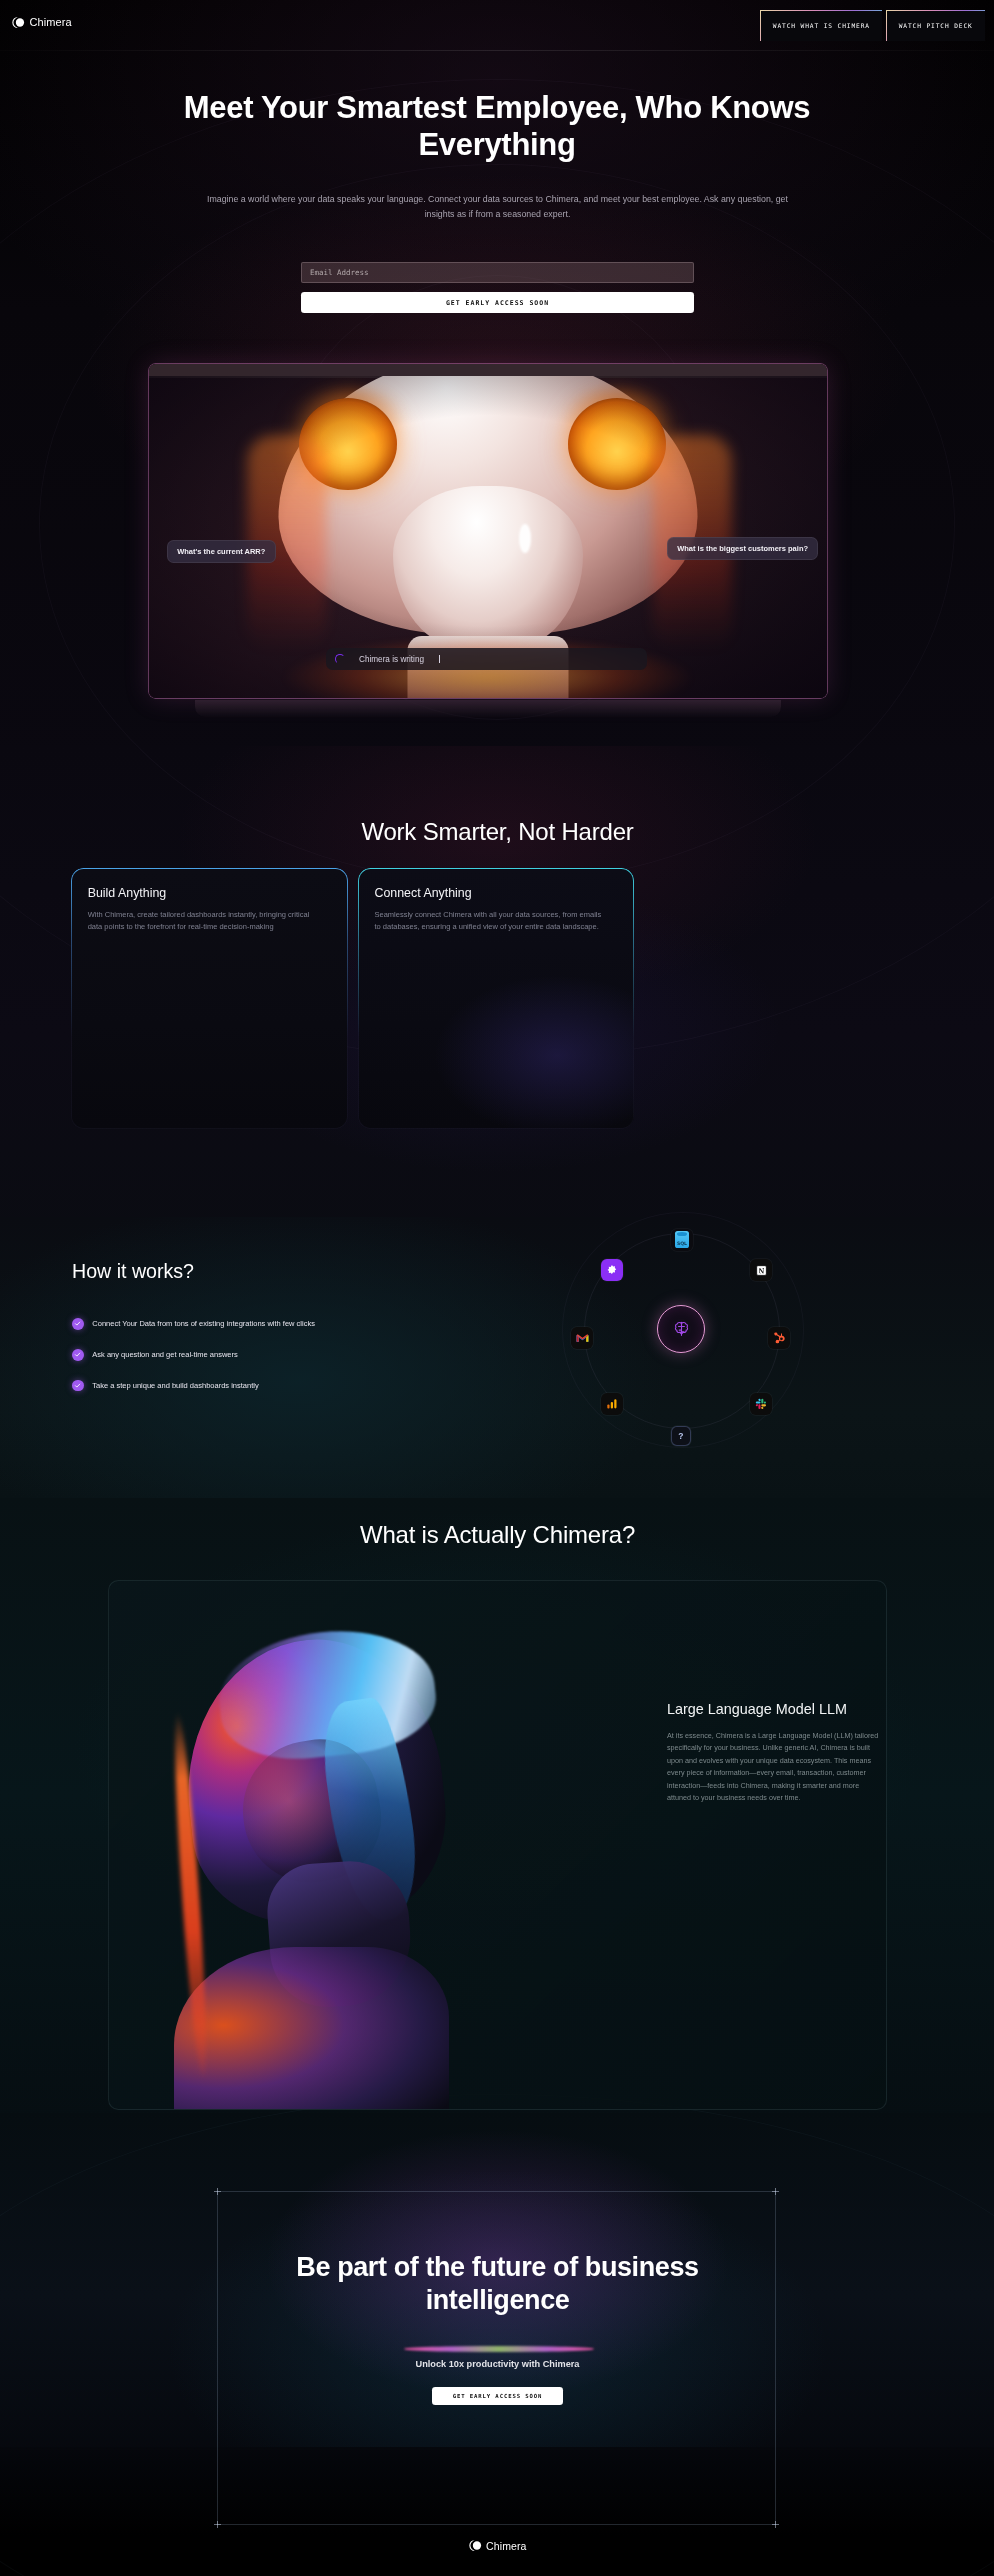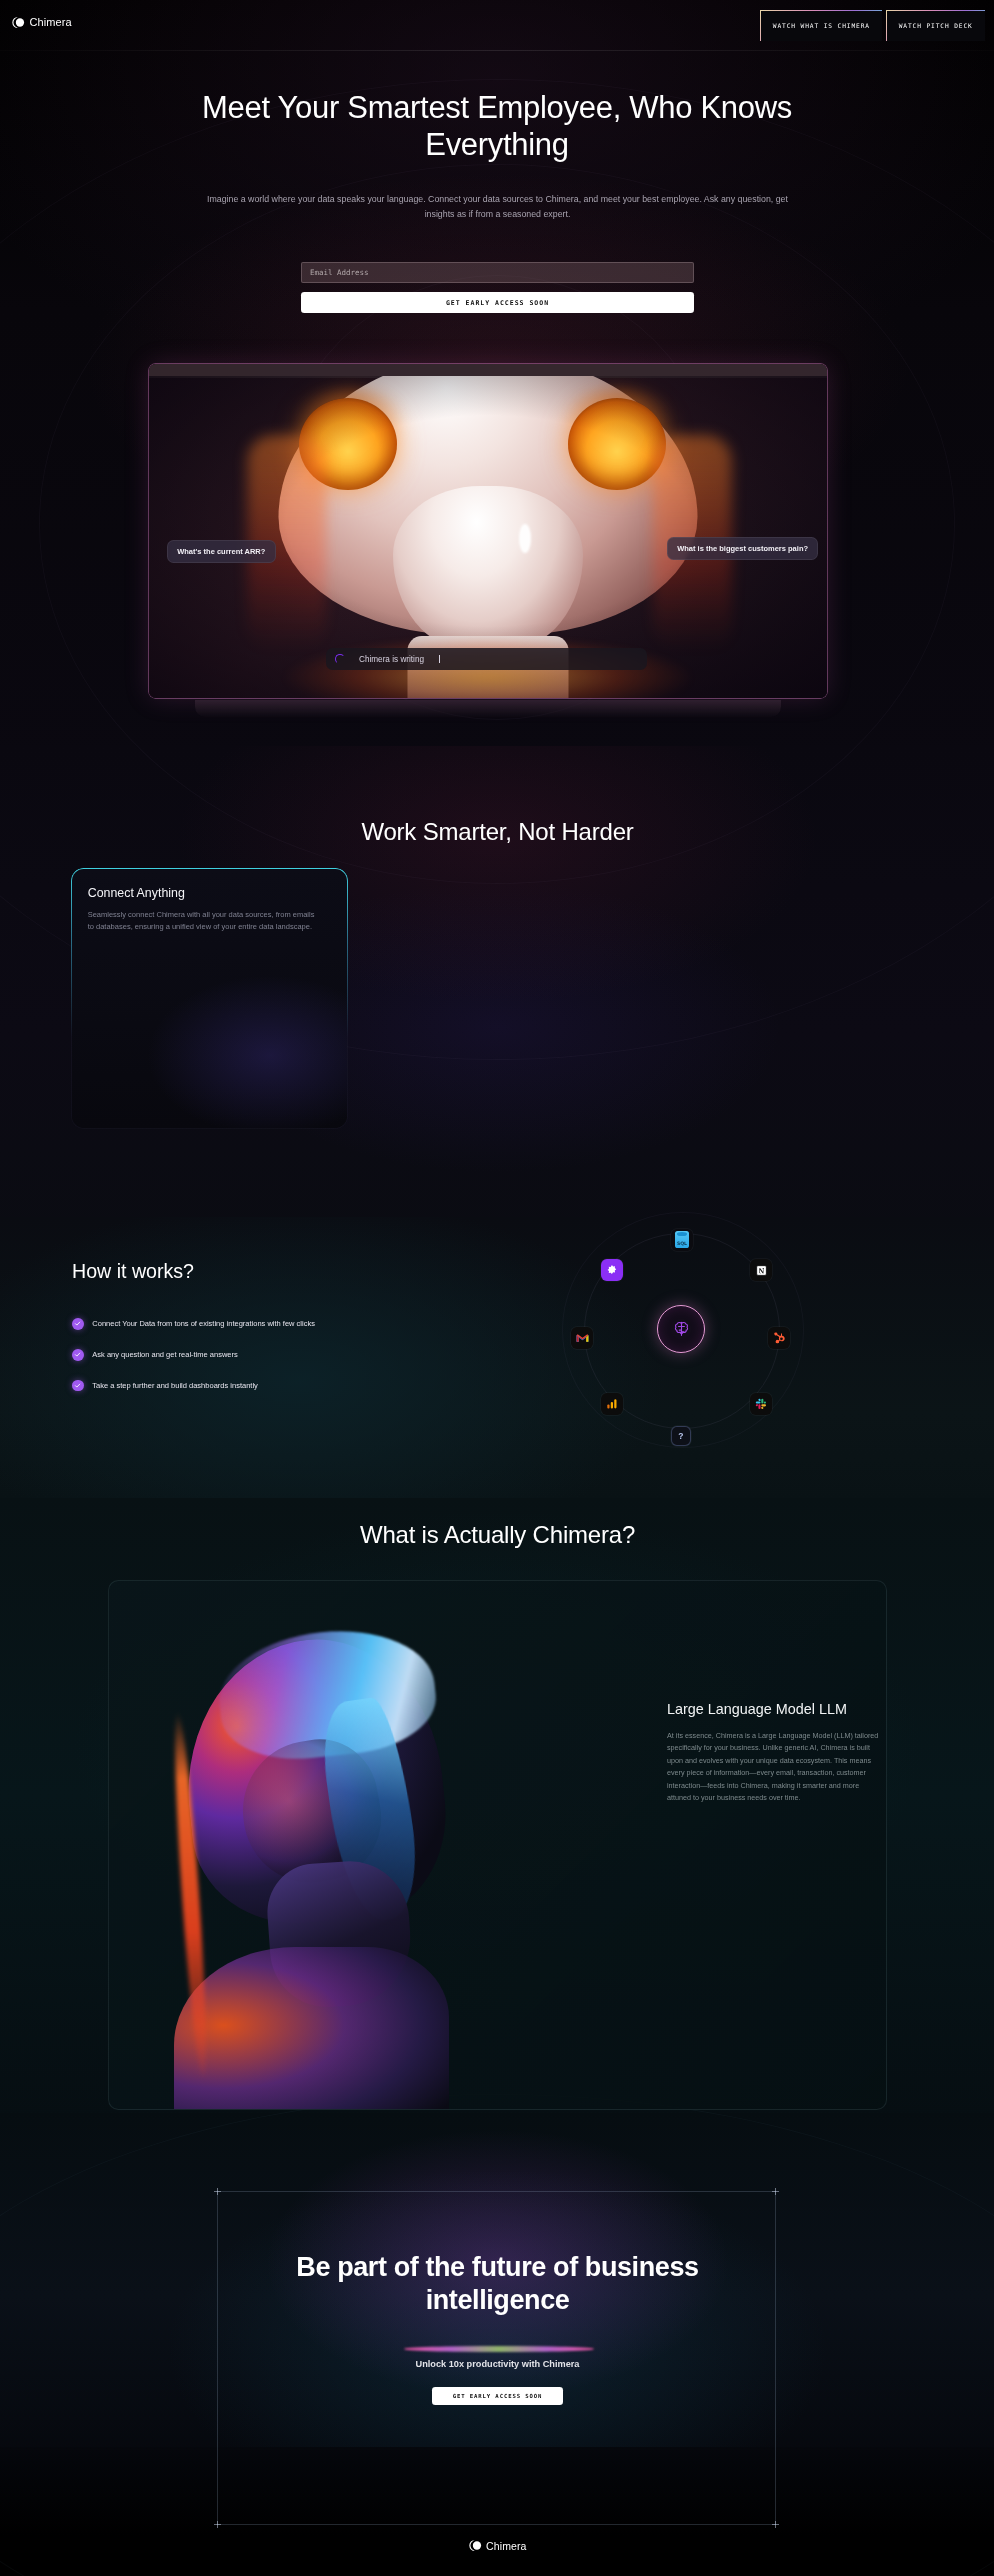--- a/index.html
+++ b/index.html
@@ -79,21 +79,21 @@
   .gbtn::before{
     content:""; position:absolute; inset:-0.7px; z-index:-1;
     background:linear-gradient(135deg,#e8d7a8 0%,#d88bb8 35%,#9b6fd4 62%,#6fb6d8 85%,#dcc89a 100%);
   }
   .gbtn-wrap{ position:relative; isolation:isolate; }
 
   
   .hero{ position:absolute; left:0; top:0; width:995px; z-index:10; }
   h1.hero-title{
     position:absolute; left:137px; top:90px; width:720px; text-align:center;
-    font-size:31px; line-height:1.18; font-weight:400; letter-spacing:-0.3px; color:#fff;
+    font-size:31px; line-height:1.18; font-weight:700; letter-spacing:-0.3px; color:#fff;
   }
   .hero-sub{
     position:absolute; left:203px; top:192px; width:589px; text-align:center;
     font-size:8.8px; line-height:1.75; color:#a9a4b0; font-weight:400;
   }
   .email-input{
     position:absolute; left:301px; top:262px; width:393px; height:21px;
     background:rgba(120,95,100,.38); border:0.7px solid rgba(200,180,185,.28);
     border-radius:2px; color:#cfc6c8; padding:0 7.9px;
     font-family:"DejaVu Sans Mono","Liberation Mono",monospace; font-size:7.5px;
@@ -430,20 +430,24 @@
       <span class="spinner"></span>
       <span class="writing-text">Chimera is writing</span>
         <span class="caret"></span>
     </div>
   </section>
 
   <section>
     <h2 class="sect-title" id="title-work">Work Smarter, Not Harder</h2>
 
     <div class="cards">
+      <div class="fcard c1">
+        <h3>Build Anything</h3>
+        <p>With Chimera, create tailored dashboards instantly, bringing critical data points to the forefront for real-time decision-making</p>
+      </div>
       <div class="fcard c2">
         <h3>Connect Anything</h3>
         <p>Seamlessly connect Chimera with all your data sources, from emails to databases, ensuring a unified view of your entire data landscape.</p>
       </div>
     </div>
   </section>
 
   <section>
     <h2 id="title-how">How it works?</h2>
 
@@ -463,21 +467,21 @@
             </svg>
         </span>
         <span class="step-label">Ask any question and get real-time answers</span>
       </div>
       <div class="step">
         <span class="check">
           <svg viewBox="0 0 12 12">
               <path d="M2.4 6.2l2.3 2.3 4.9-5" stroke="#fff" stroke-width="1.5" fill="none" stroke-linecap="round" stroke-linejoin="round"></path>
             </svg>
         </span>
-        <span class="step-label">Take a step further and build dashboards instantly</span>
+        <span class="step-label">Take a step unique and build dashboards instantly</span>
       </div>
     </div>
 
     <div class="cluster">
       <div class="cl-ring"></div>
       <div class="cl-ring2"></div>
 
       <div class="itile sql-tile" style="left:121px;top:21.6px;">
         <span class="sql-cyl">SQL</span>
       </div>

